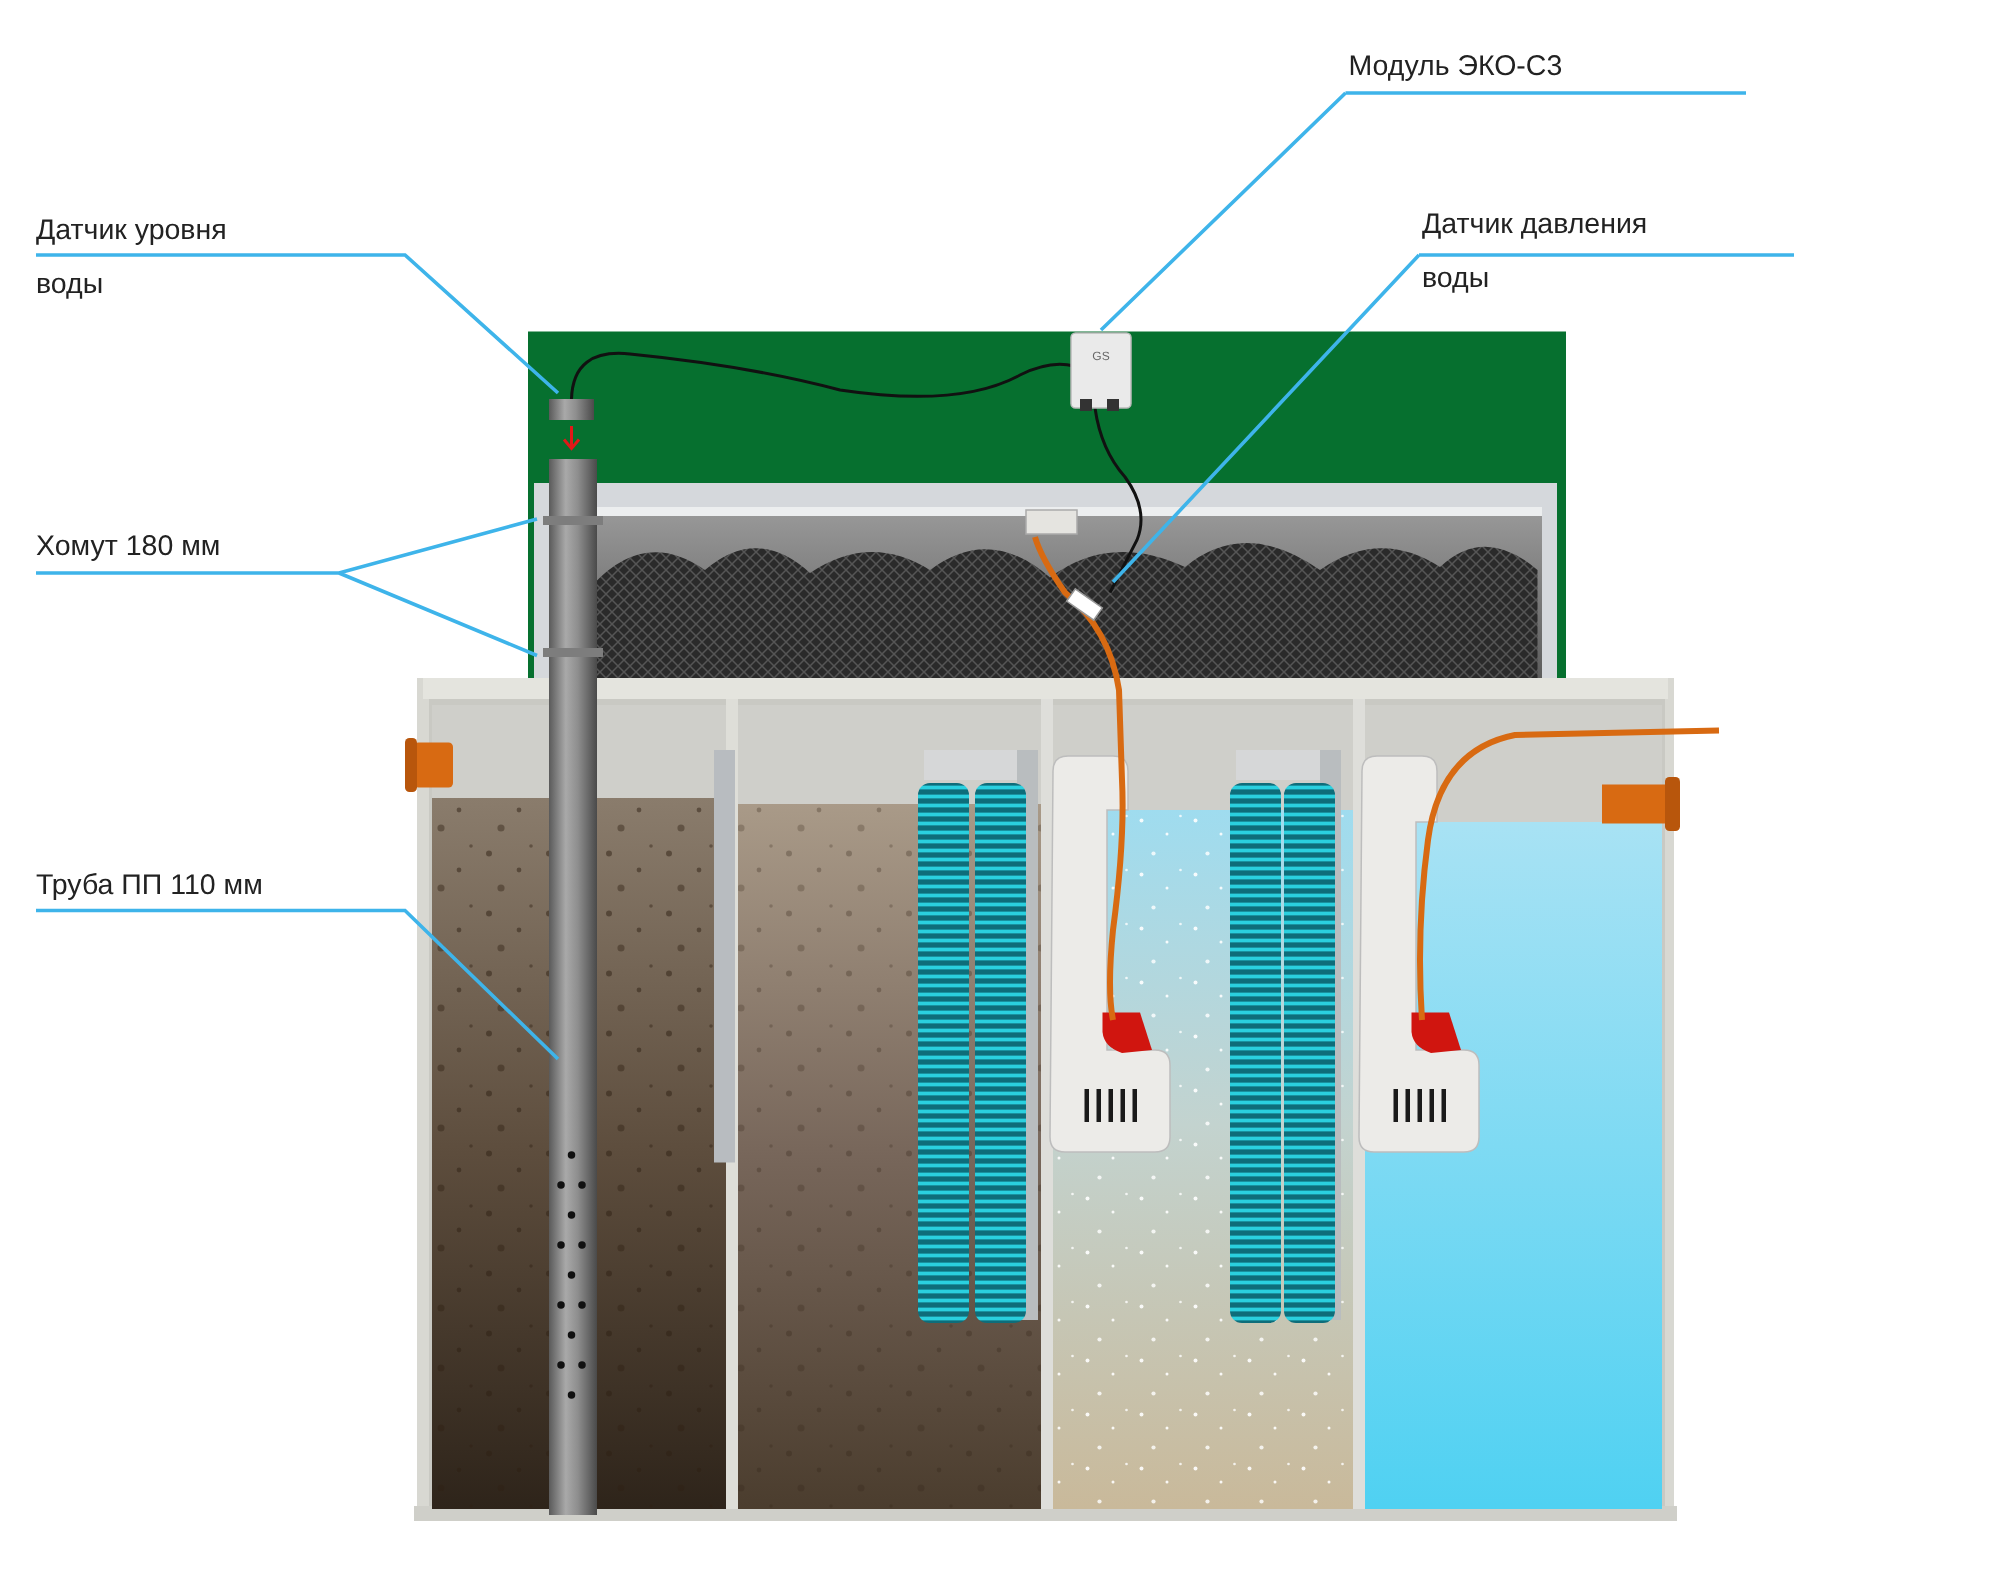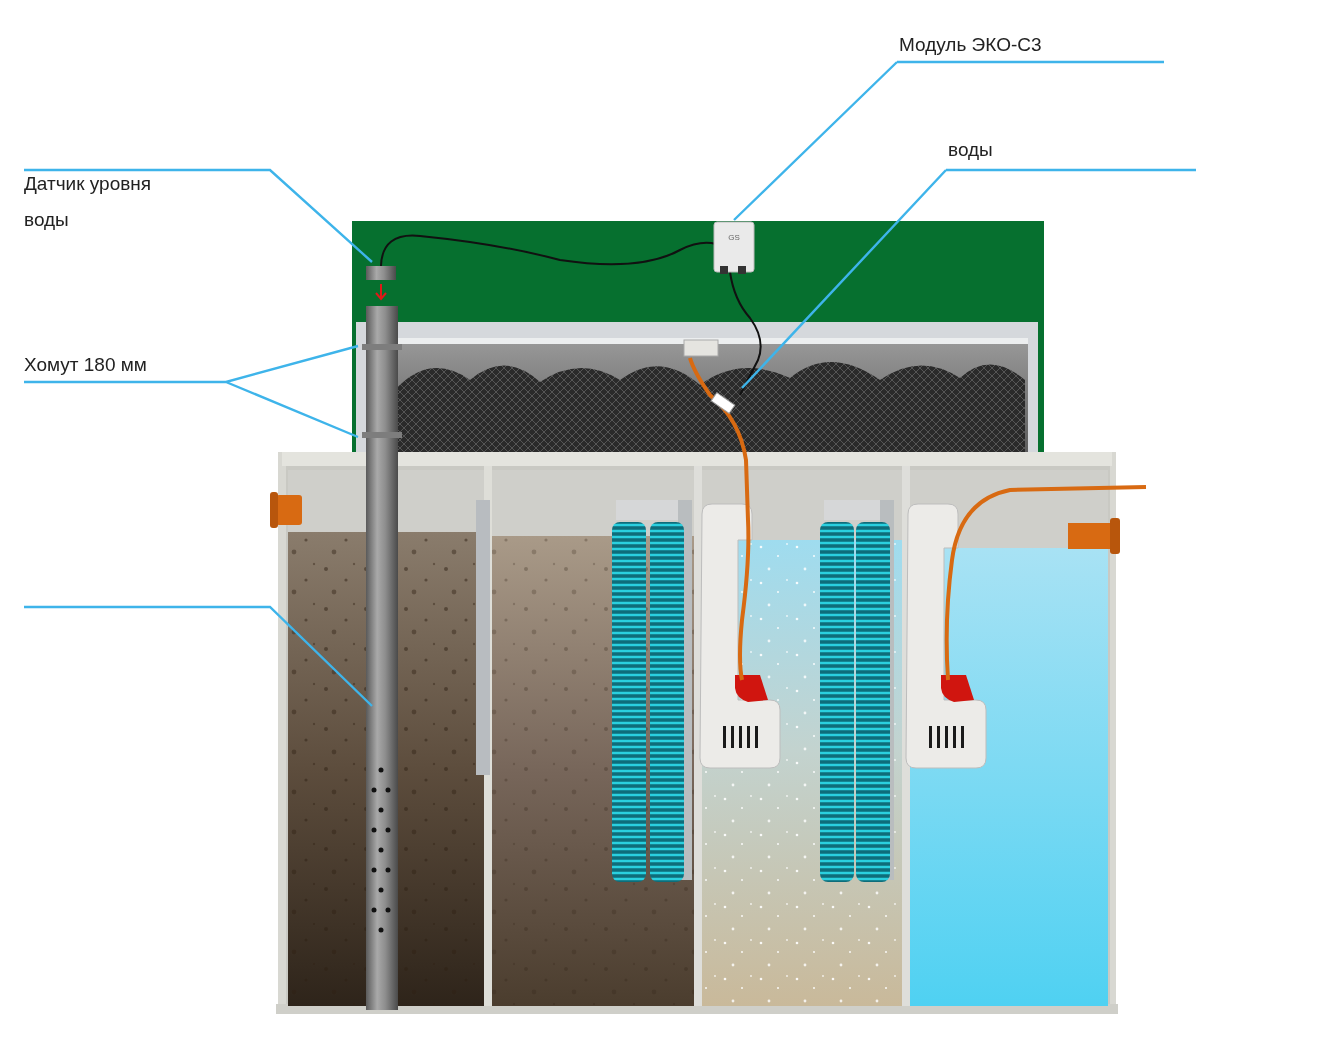--- a/index.html
+++ b/index.html
@@ -198,24 +198,26 @@
     <path d="M24 170 L270 170 L372 262"></path>
     <path d="M946 170 L1196 170 M946 170 L742 388"></path>
     <path d="M24 382 L226 382 L358 346 M226 382 L358 437"></path>
     <path d="M24 607 L270 607 L372 706"></path>
   </g>
 </svg>
 
 <div class="label" style="left:899px; top:27px;">
   <span>Модуль ЭКО-С3</span>
 </div>
-<div class="label" style="left:24px; top:136px;margin-top:30px;">
+<div class="label" style="left:24px; top:136px;">
   <span>Датчик уровня</span>
   <span>воды</span>
 </div>
 <div class="label" style="left:948px; top:132px;">
+  <span>Датчик давления</span>
   <span>воды</span>
 </div>
 <div class="label" style="left:24px; top:347px;">
   <span>Хомут 180 мм</span>
 </div>
 <div class="label" style="left:24px; top:573px;">
+  <span>Труба ПП 110 мм</span>
 </div>
 
 </body></html>

